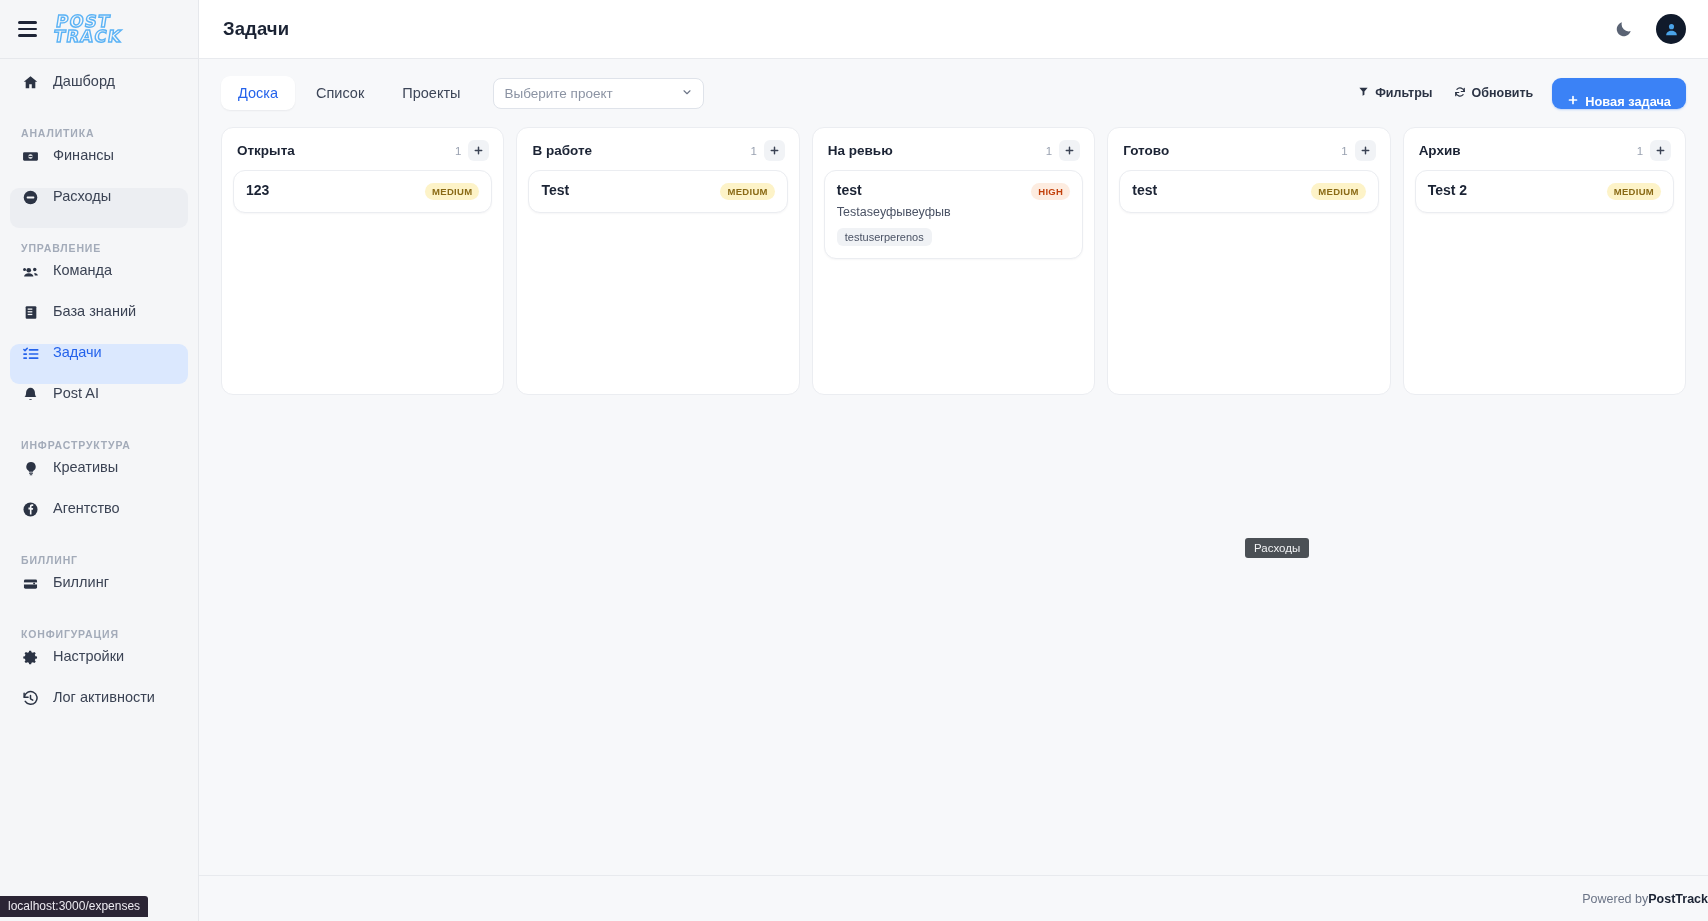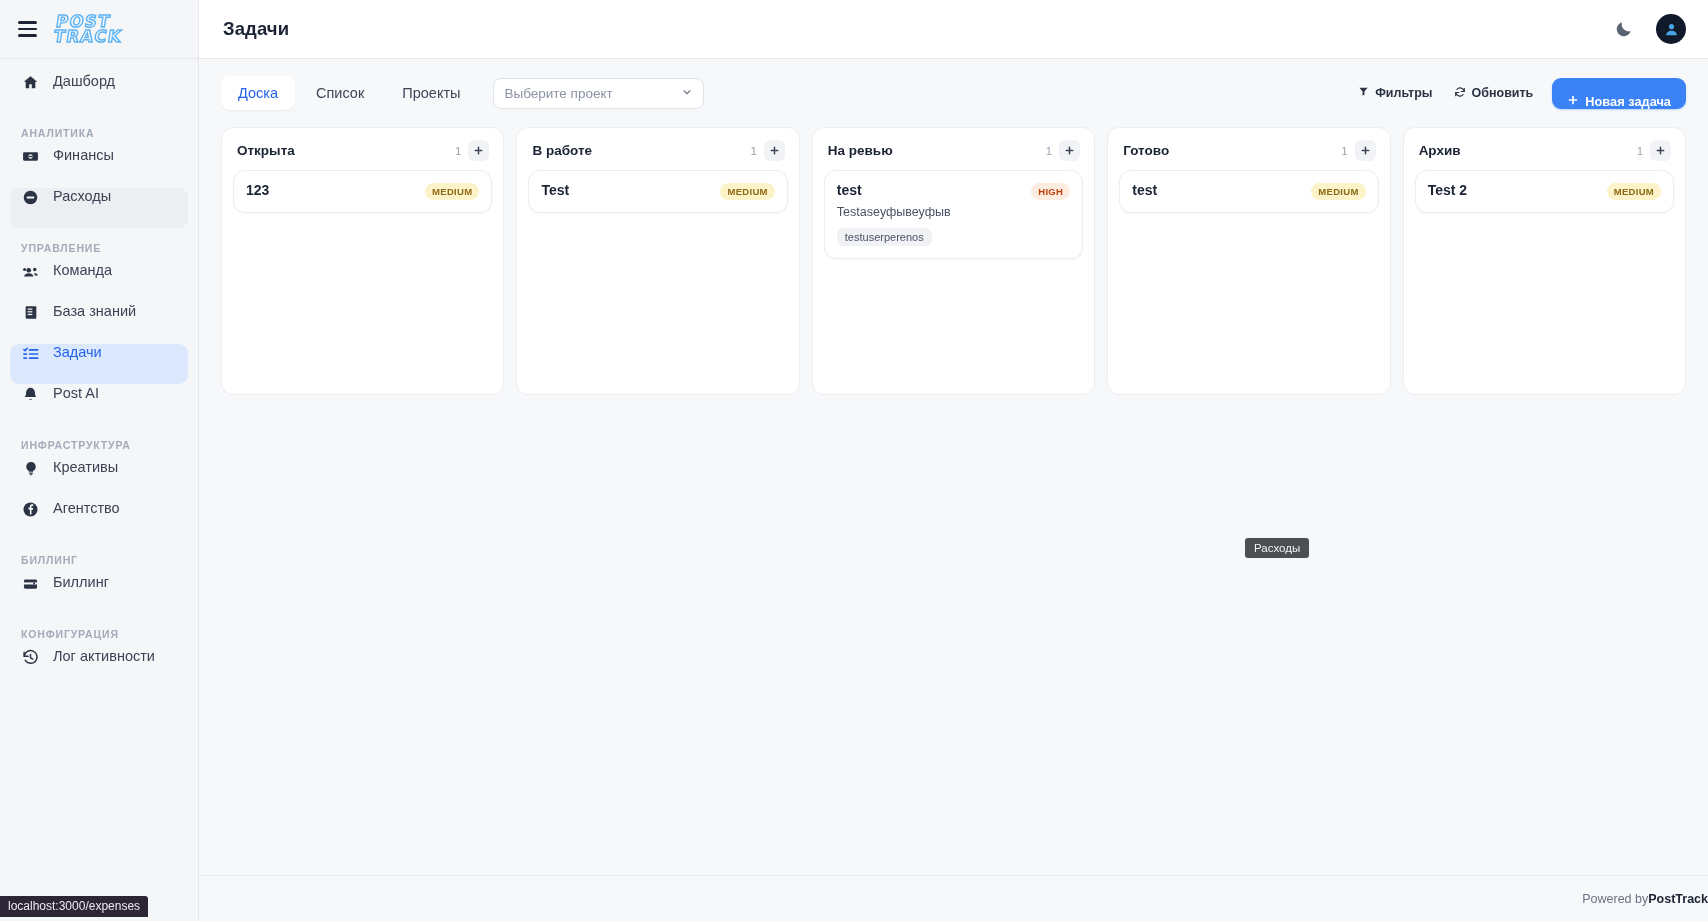--- a/index.html
+++ b/index.html
@@ -272,20 +272,28 @@
           <span class="ico">
             <svg width="17" height="16" viewBox="0 0 24 24" fill="currentColor">
               <rect x="2.2" y="5.2" width="19.6" height="14" rx="2.2"></rect>
               <path d="M2.2 9.6h19.6v3.1H2.2z" fill="#f5f6f8"></path>
               <circle cx="17.4" cy="11.2" r="1.5" fill="currentColor"></circle>
             </svg>
           </span>
           <span>Биллинг</span>
         </div>
         <div class="nav-section">КОНФИГУРАЦИЯ</div>
+        <div class="nav-item">
+          <span class="ico">
+            <svg width="17" height="17" viewBox="0 0 24 24" fill="currentColor">
+              <path d="M12 8.1A3.9 3.9 0 1 0 12 15.9 3.9 3.9 0 0 0 12 8.1zm9.2 5.3.05-1.4-.05-1.4-2.3-.5a7.2 7.2 0 0 0-.8-2l1.3-2-2-2-2 1.3a7.2 7.2 0 0 0-2-.8l-.5-2.3h-2.8l-.5 2.3a7.2 7.2 0 0 0-2 .8l-2-1.3-2 2 1.3 2a7.2 7.2 0 0 0-.8 2l-2.3.5v2.8l2.3.5c.2.7.5 1.4.8 2l-1.3 2 2 2 2-1.3c.6.35 1.3.6 2 .8l.5 2.3h2.8l.5-2.3c.7-.2 1.4-.45 2-.8l2 1.3 2-2-1.3-2c.35-.6.6-1.3.8-2z"></path>
+            </svg>
+          </span>
+          <span>Настройки</span>
+        </div>
         <div class="nav-item">
           <span class="ico">
             <svg width="17" height="17" viewBox="0 0 24 24" fill="none" stroke="currentColor" stroke-width="2.1" stroke-linecap="round" stroke-linejoin="round">
               <path d="M3.3 10.2A9 9 0 1 1 4.6 16"></path>
               <path d="M3 4.6v5.6h5.6"></path>
               <path d="M12 7.7v4.7l3.2 1.9"></path>
             </svg>
           </span>
           <span>Лог активности</span>
         </div>

